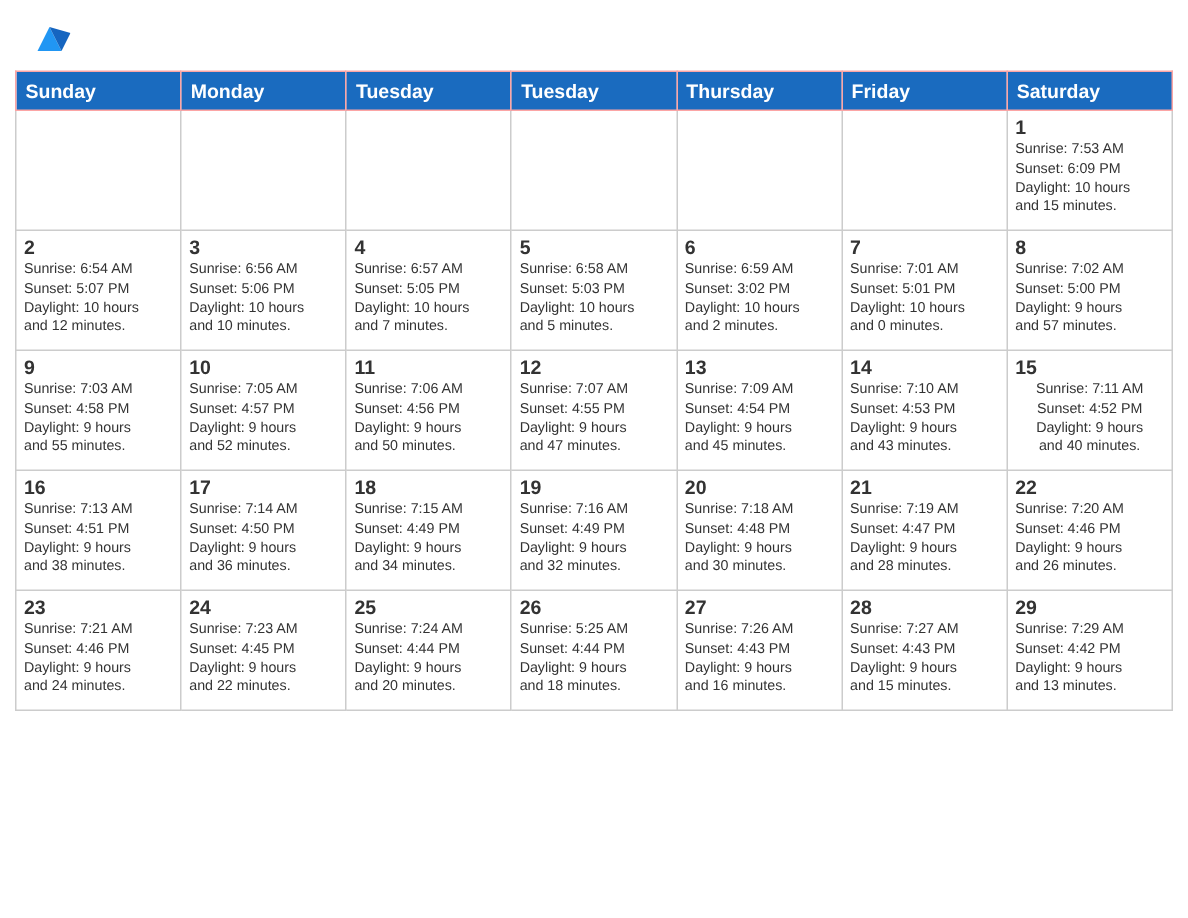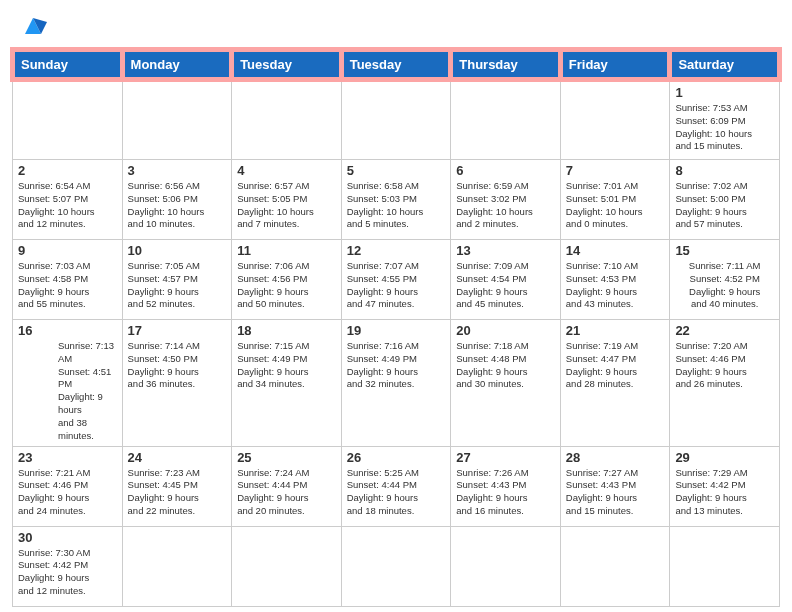--- a/index.html
+++ b/index.html
@@ -56,21 +56,21 @@
       border-collapse: collapse;
       border: 1px solid #ccc;
     }
     .calendar thead th {
       background-color: #1a6bbf;
       color: #fff;
       text-align: left;
       padding: 5px 6px;
       font-size: 13px;
       font-weight: bold;
-      border: 5px solid #fca5a5;
+      border: 1px solid #fca5a5;
     }
     .calendar tbody td {
       vertical-align: top;
       border: 1px solid #ccc;
       padding: 3px 5px;
       width: calc(100% / 7);
       min-height: 70px;
       height: 80px;
     }
     .day-number {
@@ -238,21 +238,21 @@
           <span class="day-number">15</span>
           <div class="day-info" style="white-space: pre-line; text-align: center;">Sunrise: 7:11 AM
 Sunset: 4:52 PM
 Daylight: 9 hours
 and 40 minutes.</div>
         </td>
       </tr>
       <tr>
         <td>
           <span class="day-number">16</span>
-          <div class="day-info" style="white-space: pre-line; margin-left: 40px;">Sunrise: 7:13 AM
+          <div class="day-info" style="white-space: pre-line;">Sunrise: 7:13 AM
 Sunset: 4:51 PM
 Daylight: 9 hours
 and 38 minutes.</div>
         </td>
         <td>
           <span class="day-number">17</span>
           <div class="day-info" style="white-space: pre-line;">Sunrise: 7:14 AM
 Sunset: 4:50 PM
 Daylight: 9 hours
 and 36 minutes.</div>
@@ -336,30 +336,15 @@
 Daylight: 9 hours
 and 15 minutes.</div>
         </td>
         <td>
           <span class="day-number">29</span>
           <div class="day-info" style="white-space: pre-line;">Sunrise: 7:29 AM
 Sunset: 4:42 PM
 Daylight: 9 hours
 and 13 minutes.</div>
         </td>
-      </tr>
-      <tr class="last-row">
-        <td>
-          <span class="day-number">30</span>
-          <div class="day-info" style="white-space: pre-line;">Sunrise: 7:30 AM
-Sunset: 4:42 PM
-Daylight: 9 hours
-and 12 minutes.</div>
-        </td>
-        <td class="empty-cell"></td>
-        <td class="empty-cell"></td>
-        <td class="empty-cell"></td>
-        <td class="empty-cell"></td>
-        <td class="empty-cell"></td>
-        <td class="empty-cell"></td>
       </tr>
     </tbody>
 </table>
 
 </body></html>

